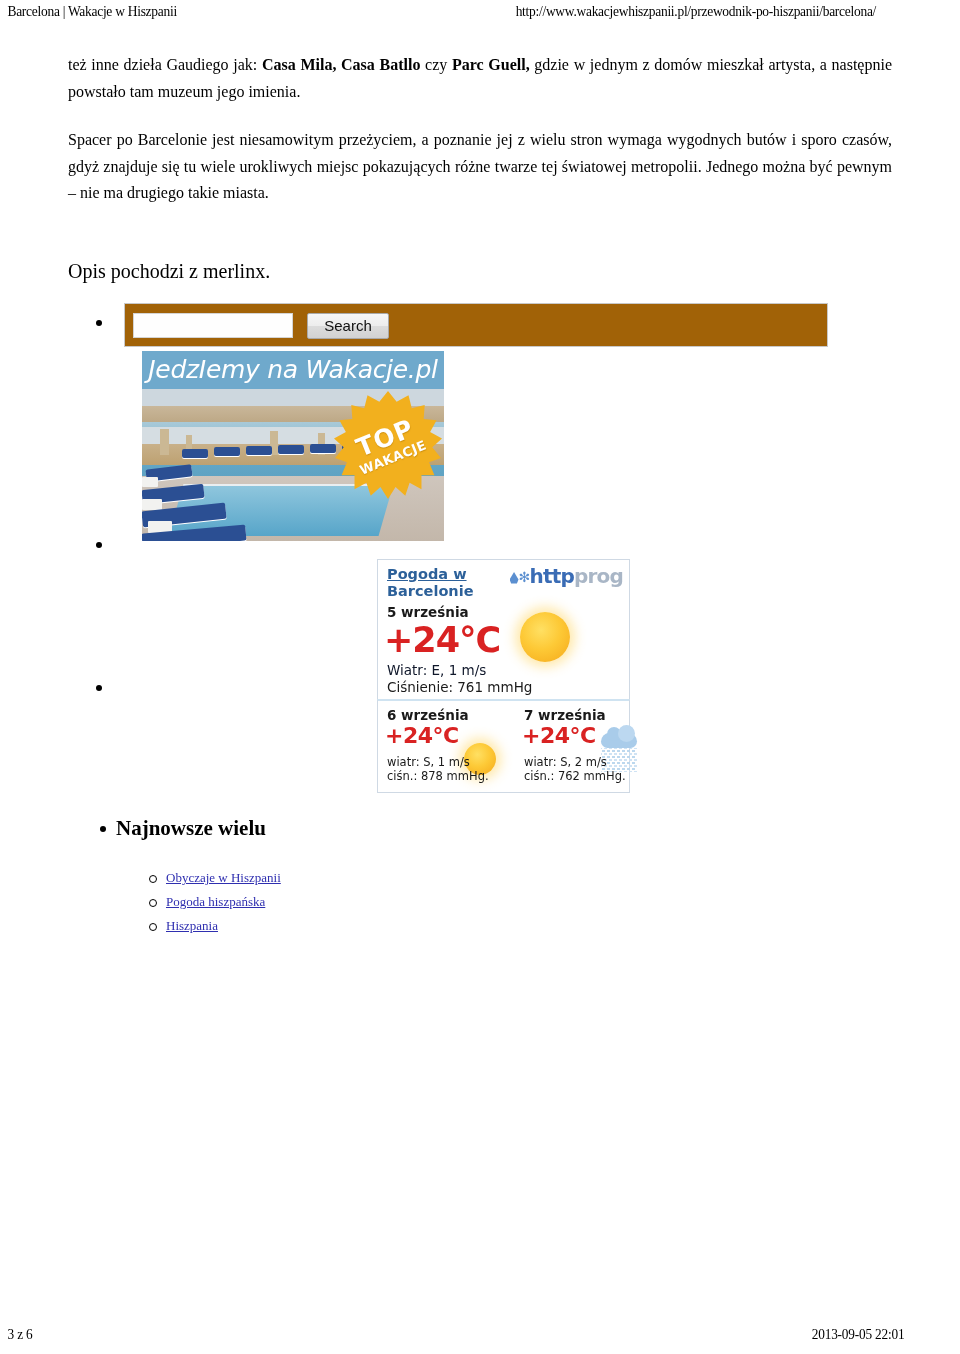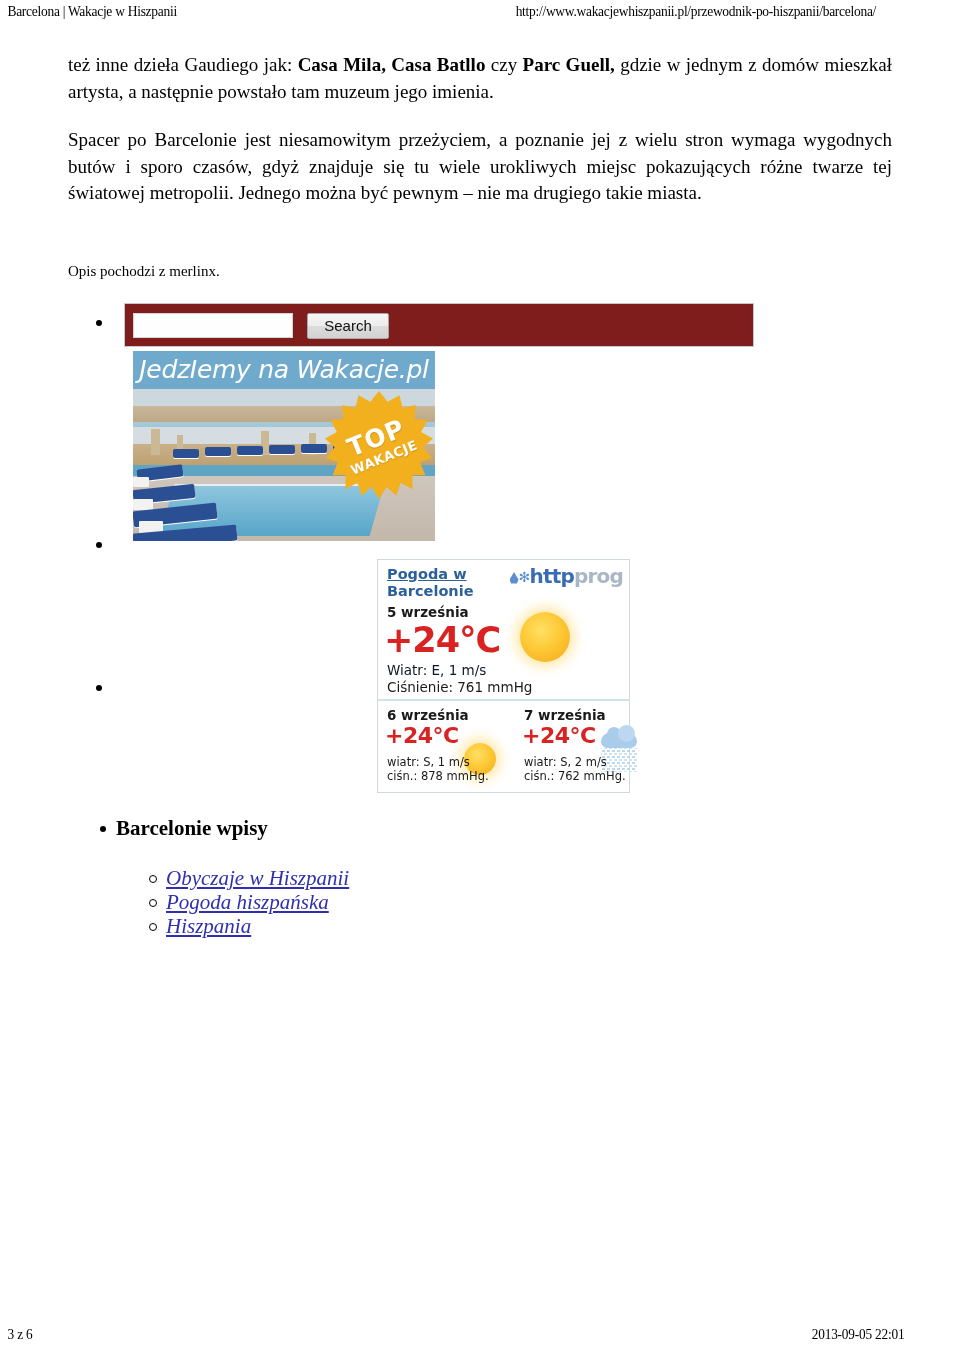--- a/index.html
+++ b/index.html
@@ -31,50 +31,50 @@
   #print-header .hdr-title { flex: 0 0 auto; }
   #print-header .hdr-url { flex: 0 0 auto; margin-left: auto; padding-right: 10px; }
 
   
   #article {
     position: absolute;
     left: 68px; top: 52px; width: 824px;
   }
   #article p {
     margin: 0 0 22px 0;
-    font-size: 19px;
+    font-size: 16px;
     line-height: 26.5px;
     text-align: justify;
     text-justify: inter-word;
   }
   #article p.p-last-of-block { margin-bottom: 0; }
   #article b, #article strong { font-weight: bold; }
 
   #opis {
     position: absolute;
     left: 68px; top: 258px;
-    font-size: 15px;
+    font-size: 20px;
     line-height: 26px;
   }
 
   
   .bullet-dot {
     position: absolute;
     width: 6px; height: 6px;
     border-radius: 50%;
     background: #000;
   }
 
   
   #search-widget {
     position: absolute;
     left: 124px; top: 303px;
-    width: 630px; height: 44px;
+    width: 704px; height: 44px;
     border: 1px solid #c8c8c8;
-    background: #7f1d1d;
+    background: #a16207;
   }
   #search-input {
     position: absolute;
     left: 8px; top: 9px;
     width: 160px; height: 25px;
     border: 1px solid #d4d4d4;
     background: #fefefe;
     font-family: "Liberation Sans", sans-serif;
     font-size: 13px;
     padding: 0 4px;
@@ -92,21 +92,21 @@
     font-size: 15px;
     color: #111;
     cursor: pointer;
     line-height: 22px;
     text-align: center;
   }
 
   
   #banner-ad {
     position: absolute;
-    left: 133px; top: 351px;
+    left: 142px; top: 351px;
     width: 302px; height: 190px;
     overflow: hidden;
     background: #a3a3a3;
     cursor: pointer;
   }
   #banner-bar {
     position: absolute;
     left: 0; top: 0; width: 302px; height: 38px;
     background: #6fa9cc;
     color: #ffffff;
@@ -312,23 +312,22 @@
   }
   #latest-list {
     position: absolute;
     left: 166px; top: 866px;
     list-style: none;
     margin: 0; padding: 0;
   }
   #latest-list li {
     position: relative;
     height: 24px;
-    font-size: 21px;
+    font-size: 13px;
     line-height: 24px;
-    font-style: italic;
   }
   #latest-list li:before {
     content: "";
     position: absolute; left: -17px; top: 9px;
     width: 6px; height: 6px;
     border: 1px solid #000; border-radius: 50%;
     background: transparent;
   }
   #latest-list a {
     color: #2f2fb0;
@@ -446,21 +445,21 @@
         <div class="rdrops"></div>
       </div>
       <div class="fc-wind">wiatr: S, 2 m/s</div>
       <div class="fc-press">ciśn.: 762 mmHg.</div>
     </div>
   </div>
 </div>
 
 <div id="latest-heading">
   <span class="hb"></span>
-  <span>Barcelonie wpisy</span>
+  <span>Najnowsze wielu</span>
 </div>
 
 <ul id="latest-list">
   <li><a href="#">Obyczaje w Hiszpanii</a></li>
   <li><a href="#">Pogoda hiszpańska</a></li>
   <li><a href="#">Hiszpania</a></li>
 </ul>
 
 <div id="print-footer">
   <span>3 z 6</span>

